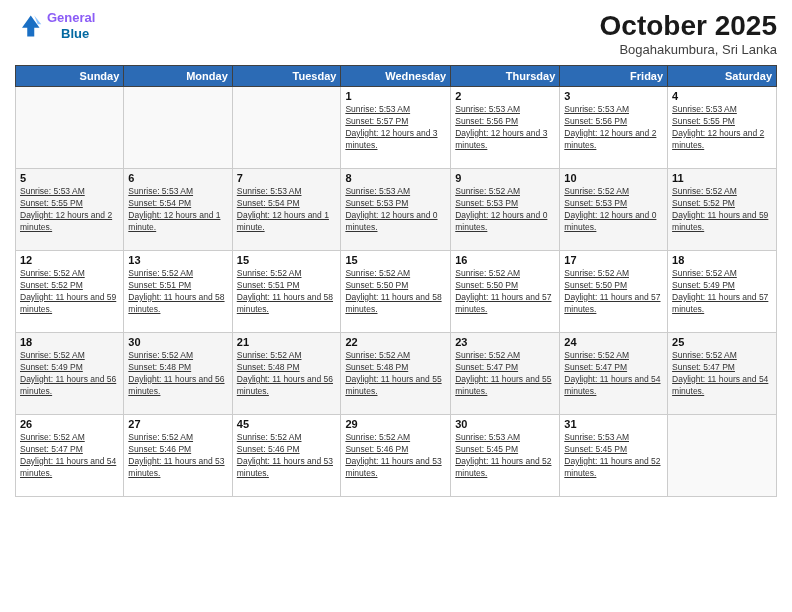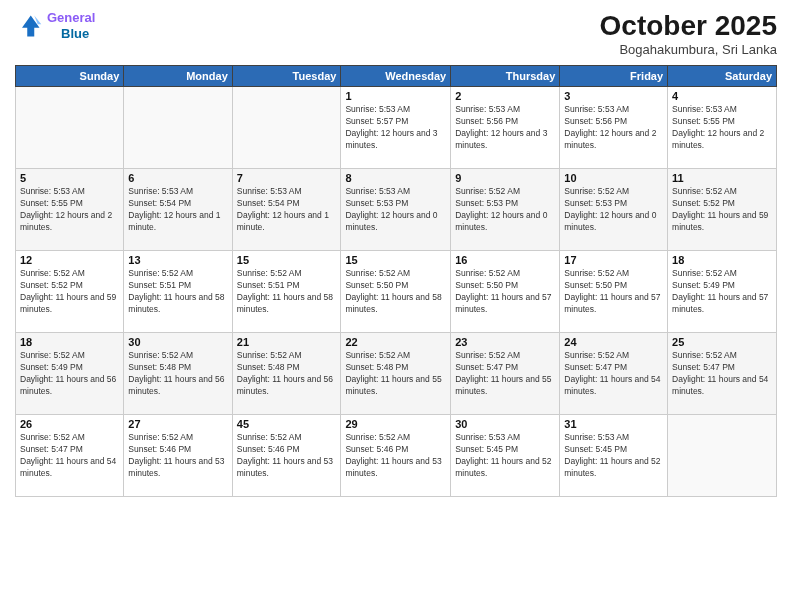--- a/index.html
+++ b/index.html
@@ -80,20 +80,21 @@
     .day-number {
       font-weight: bold;
       font-size: 11px;
       margin-bottom: 2px;
       color: #111;
     }
     .day-info {
       font-size: 8.5px;
       color: #333;
       line-height: 1.4;
+      text-decoration: underline;
     }
     .empty {
       background: #f9f9f9 !important;
     }
   </style>
 </head>
 <body>
 
 <div class="page">
   <div class="header">

